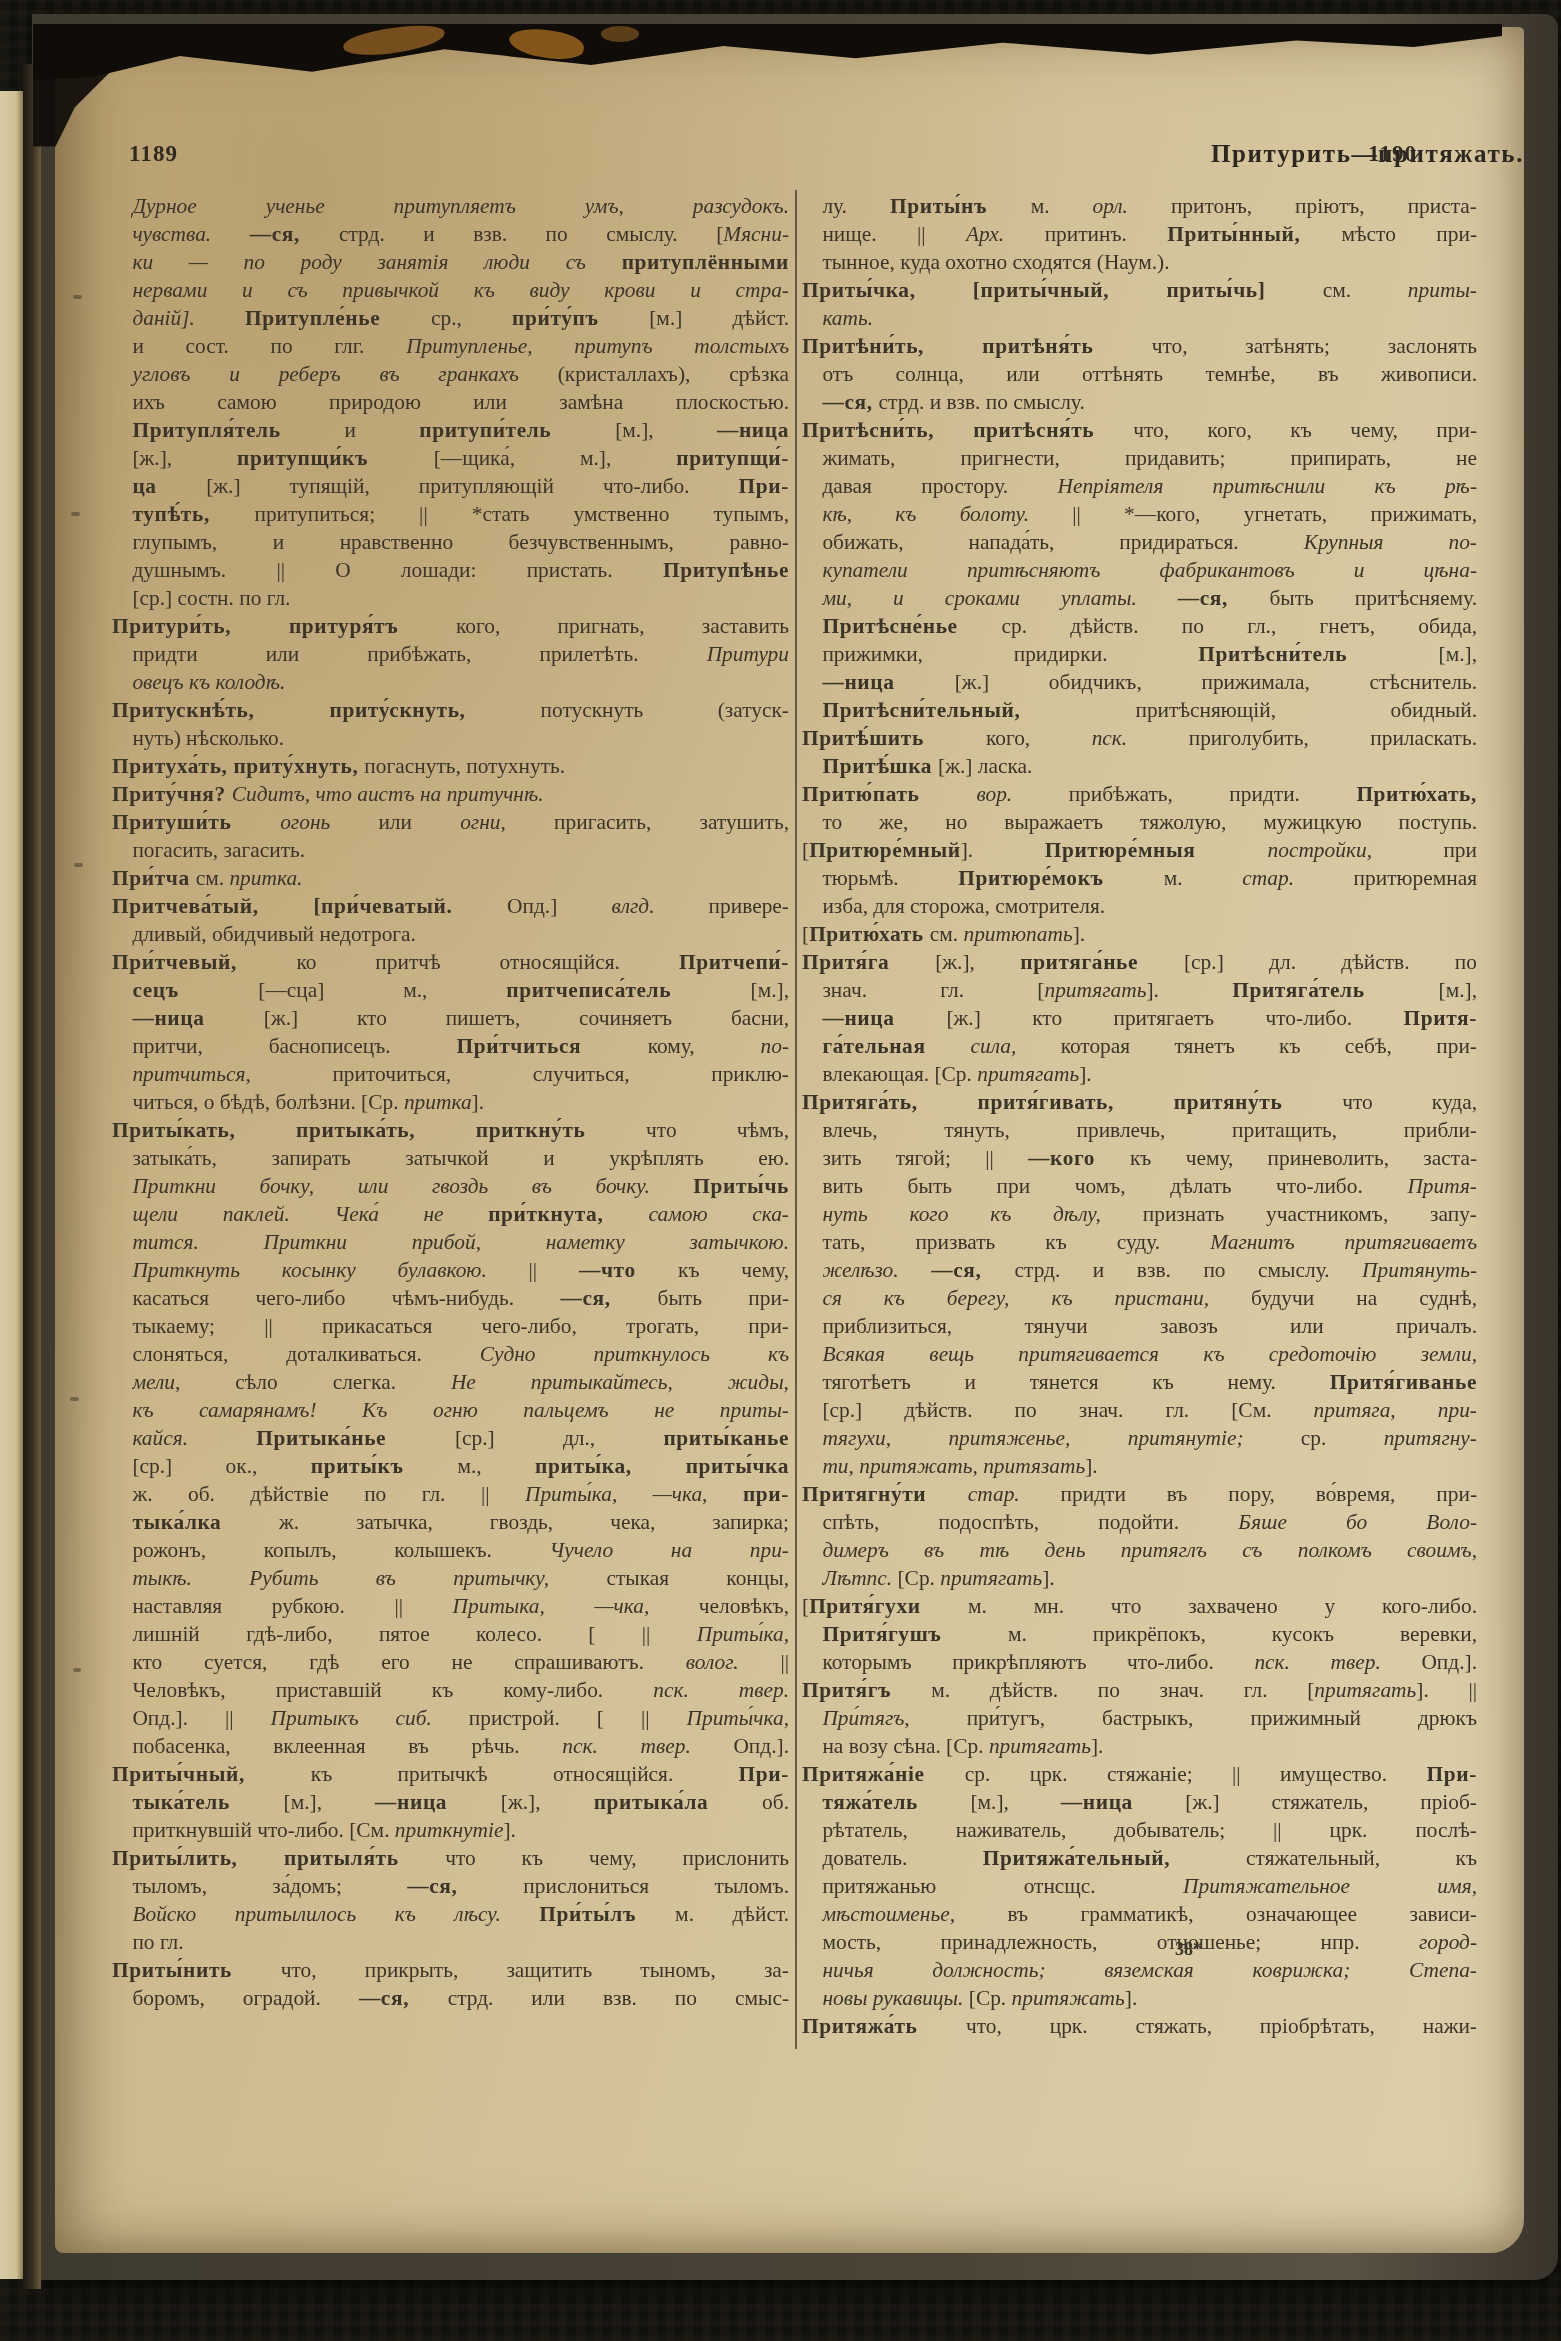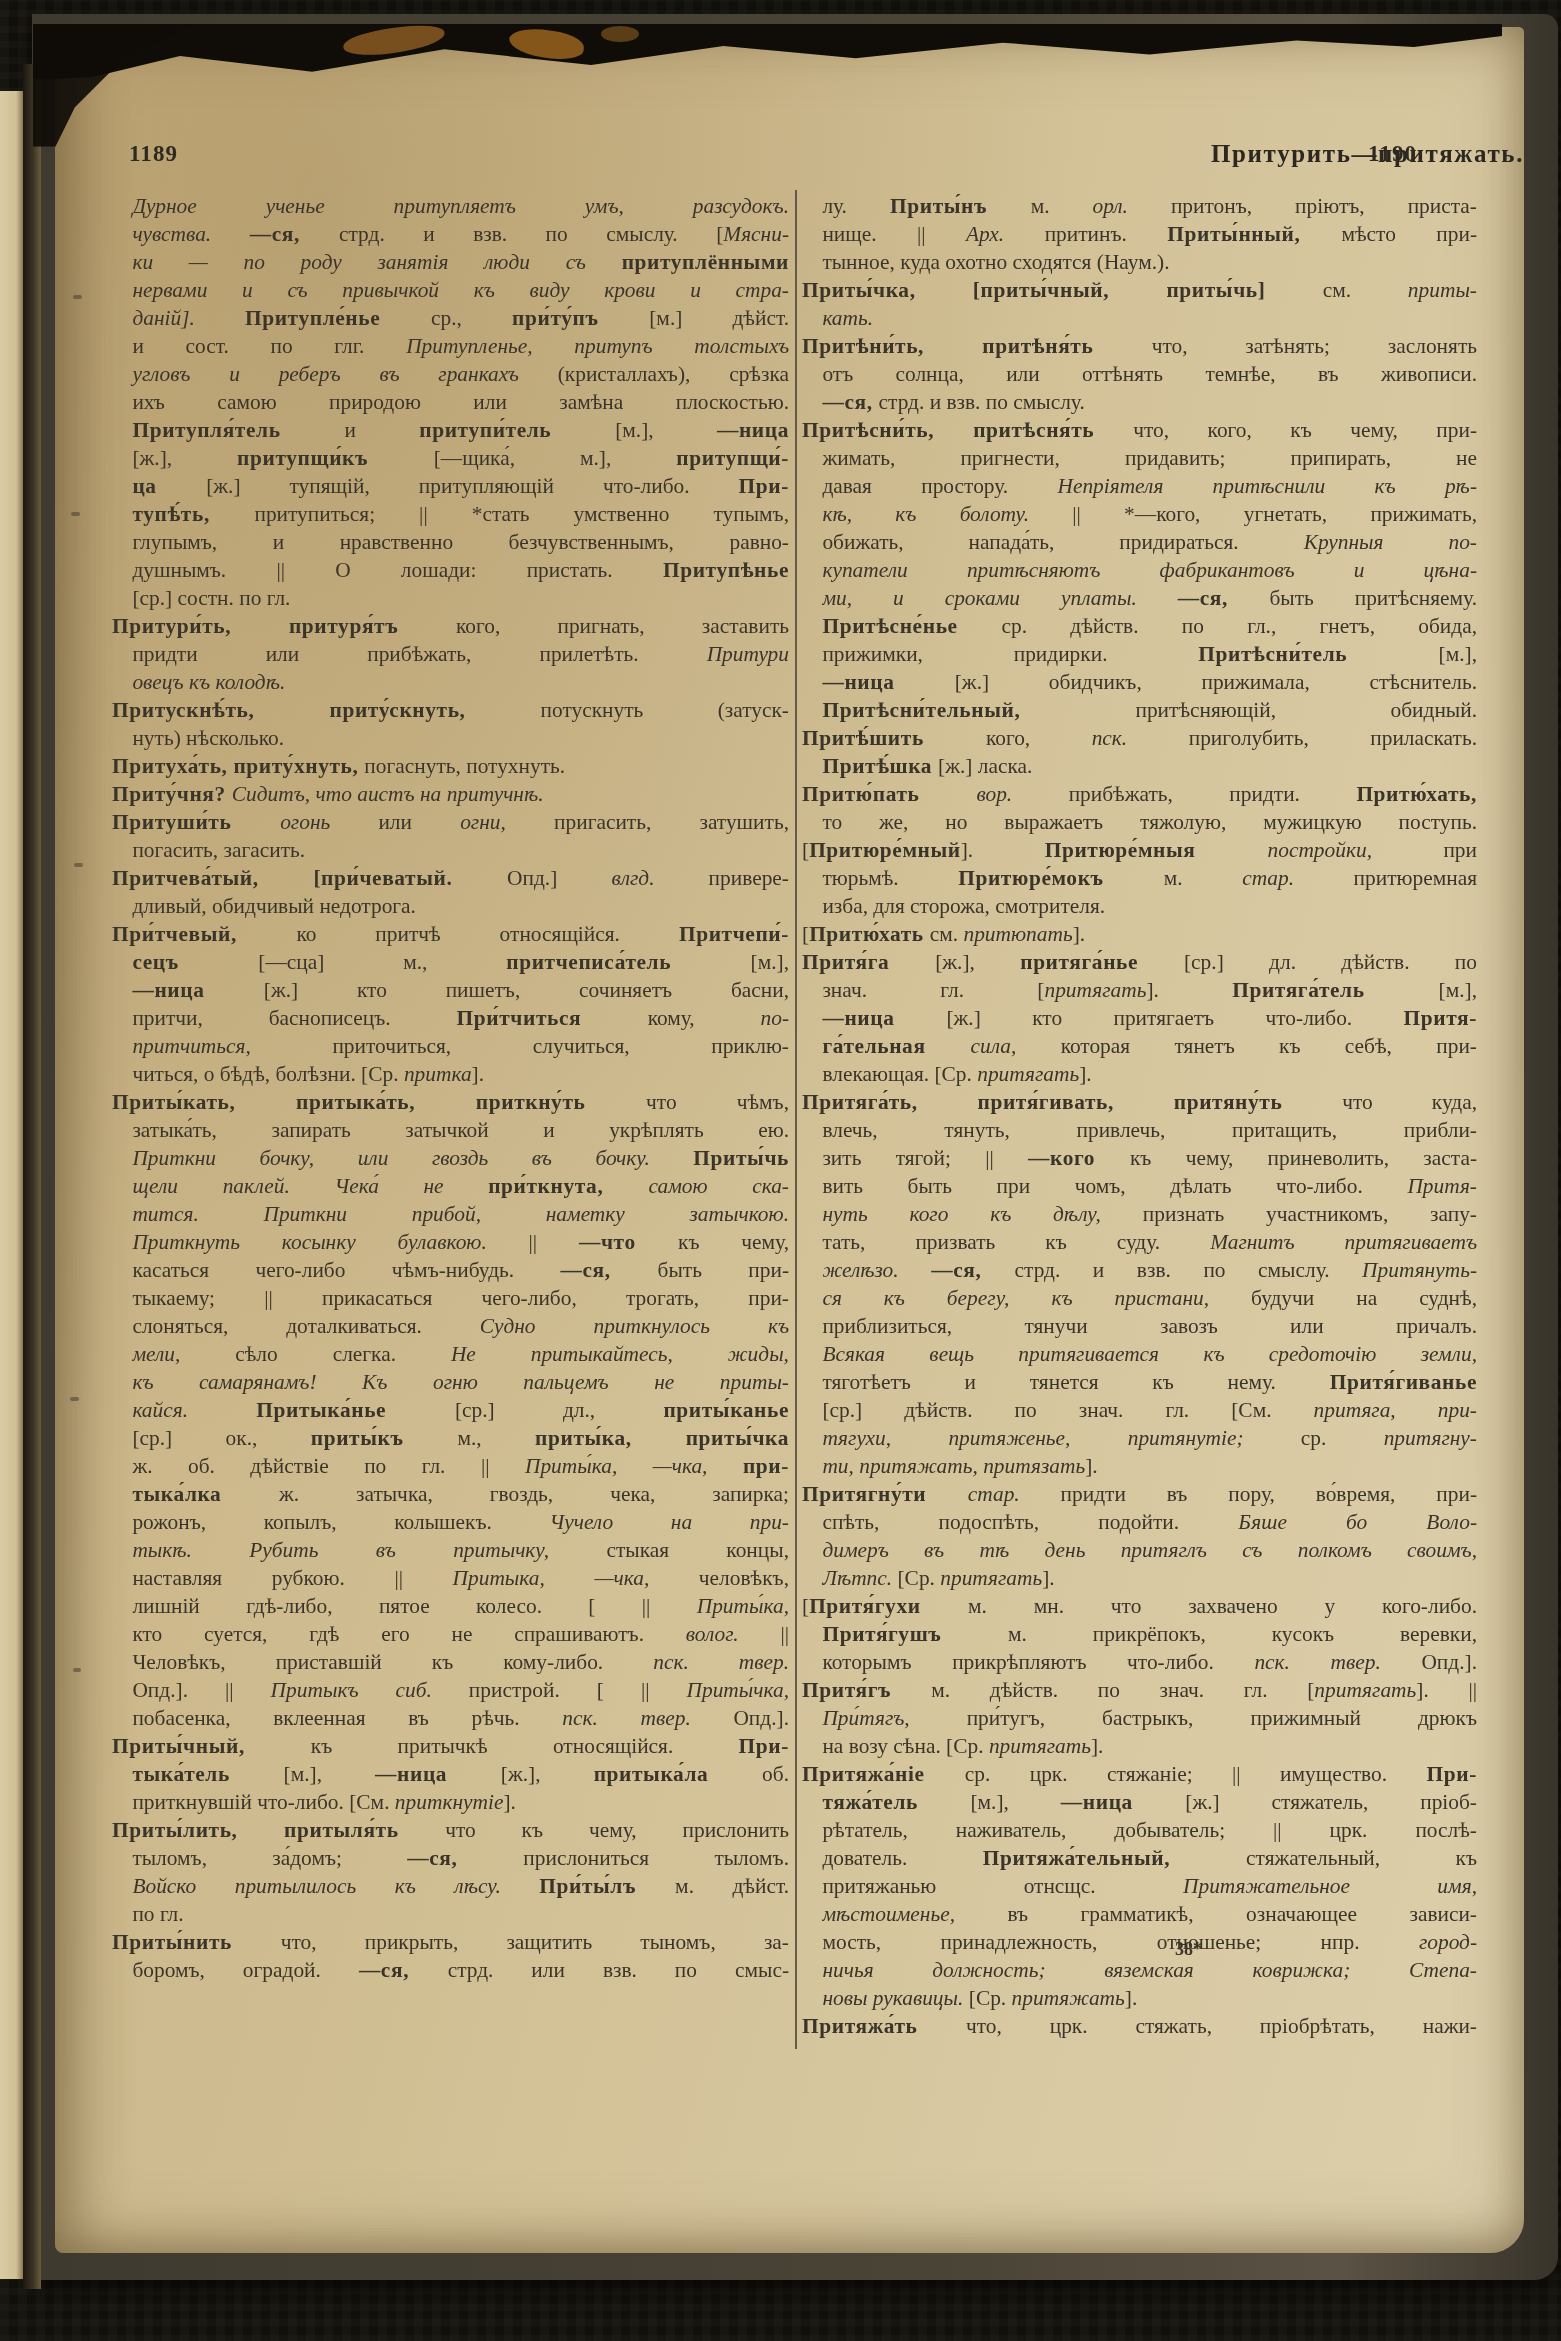--- a/index.html
+++ b/index.html
@@ -96,20 +96,21 @@
       <div class="ln c nj"><span class="s-n">[ср.] состн. по гл.</span></div>
       <div class="ln e"><span class="s-b">Притури́ть, притуря́тъ </span><span class="s-n">кого, пригнать, заставить</span></div>
       <div class="ln c"><span class="s-n">придти или прибѣжать, прилетѣть. </span><span class="s-i">Притури</span></div>
       <div class="ln c nj"><span class="s-i">овецъ къ колодѣ.</span></div>
       <div class="ln e"><span class="s-b">Притускнѣ́ть, приту́скнуть, </span><span class="s-n">потускнуть (затуск-</span></div>
       <div class="ln c nj"><span class="s-n">нуть) нѣсколько.</span></div>
       <div class="ln e nj"><span class="s-b">Притуха́ть, приту́хнуть, </span><span class="s-n">погаснуть, потухнуть.</span></div>
       <div class="ln e nj"><span class="s-b">Приту́чня? </span><span class="s-i">Сидитъ, что аистъ на притучнѣ.</span></div>
       <div class="ln e"><span class="s-b">Притуши́ть </span><span class="s-i">огонь </span><span class="s-n">или </span><span class="s-i">огни, </span><span class="s-n">пригасить, затушить,</span></div>
       <div class="ln c nj"><span class="s-n">погасить, загасить.</span></div>
+      <div class="ln e nj"><span class="s-b">При́тча </span><span class="s-n">см. </span><span class="s-i">притка.</span></div>
       <div class="ln e"><span class="s-b">Притчева́тый, [при́чеватый. </span><span class="s-n">Опд.] </span><span class="s-i">влгд. </span><span class="s-n">привере-</span></div>
       <div class="ln c nj"><span class="s-n">дливый, обидчивый недотрога.</span></div>
       <div class="ln e"><span class="s-b">При́тчевый, </span><span class="s-n">ко притчѣ относящійся. </span><span class="s-b">Притчепи́-</span></div>
       <div class="ln c"><span class="s-b">сецъ </span><span class="s-n">[—сца] м., </span><span class="s-b">притчеписа́тель </span><span class="s-n">[м.],</span></div>
       <div class="ln c"><span class="s-b">—ница </span><span class="s-n">[ж.] кто пишетъ, сочиняетъ басни,</span></div>
       <div class="ln c"><span class="s-n">притчи, баснописецъ. </span><span class="s-b">При́тчиться </span><span class="s-n">кому, </span><span class="s-i">по-</span></div>
       <div class="ln c"><span class="s-i">притчиться, </span><span class="s-n">приточиться, случиться, приклю-</span></div>
       <div class="ln c nj"><span class="s-n">читься, о бѣдѣ, болѣзни. [Ср. </span><span class="s-i">притка</span><span class="s-n">].</span></div>
       <div class="ln e"><span class="s-b">Приты́кать, притыка́ть, приткну́ть </span><span class="s-n">что чѣмъ,</span></div>
       <div class="ln c"><span class="s-n">затыка́ть, запирать затычкой и укрѣплять ею.</span></div>

